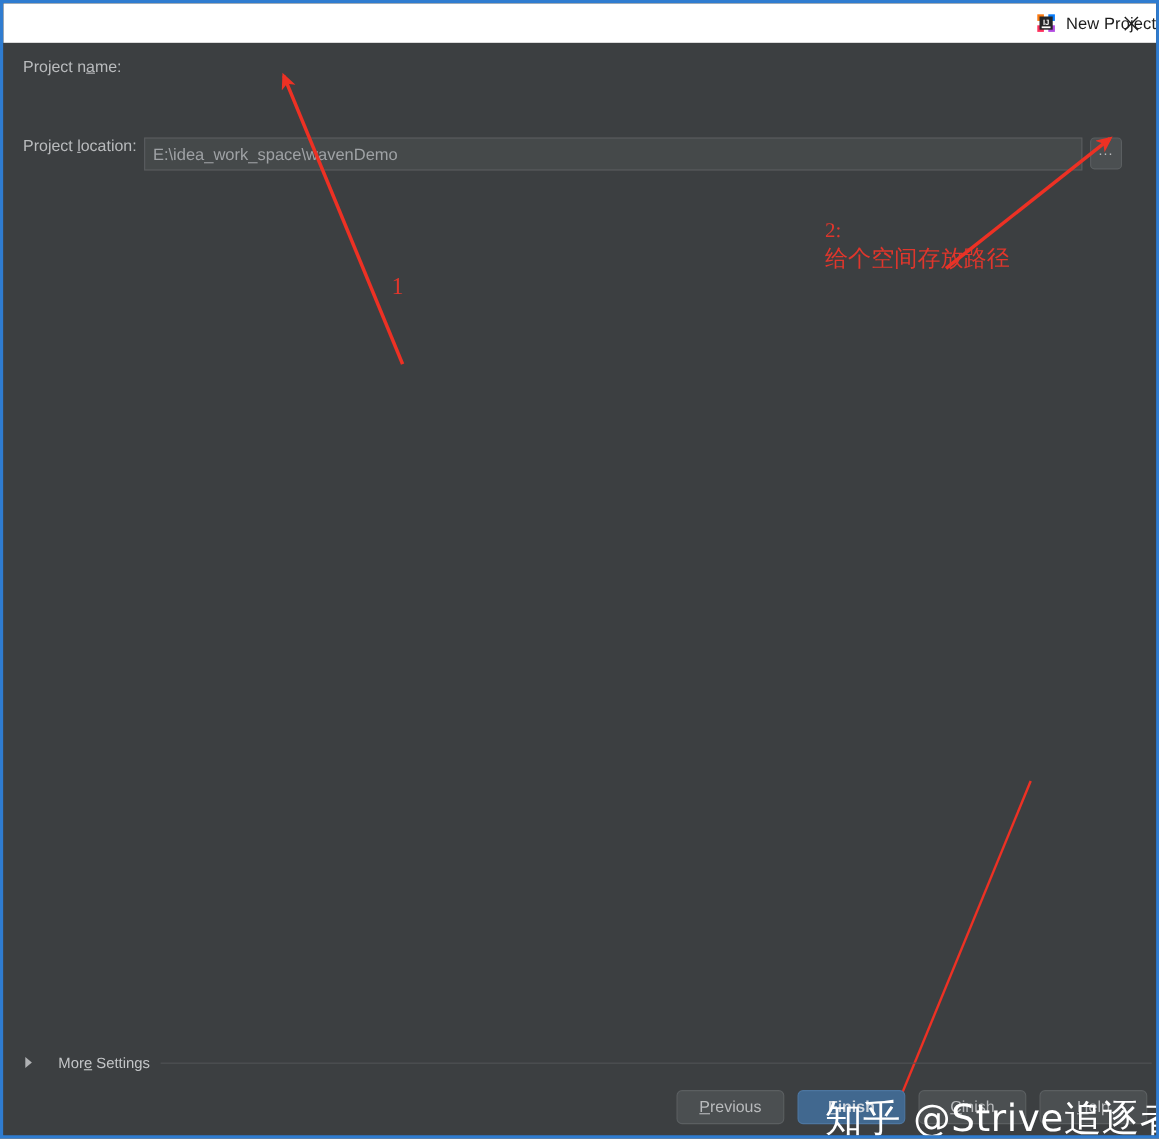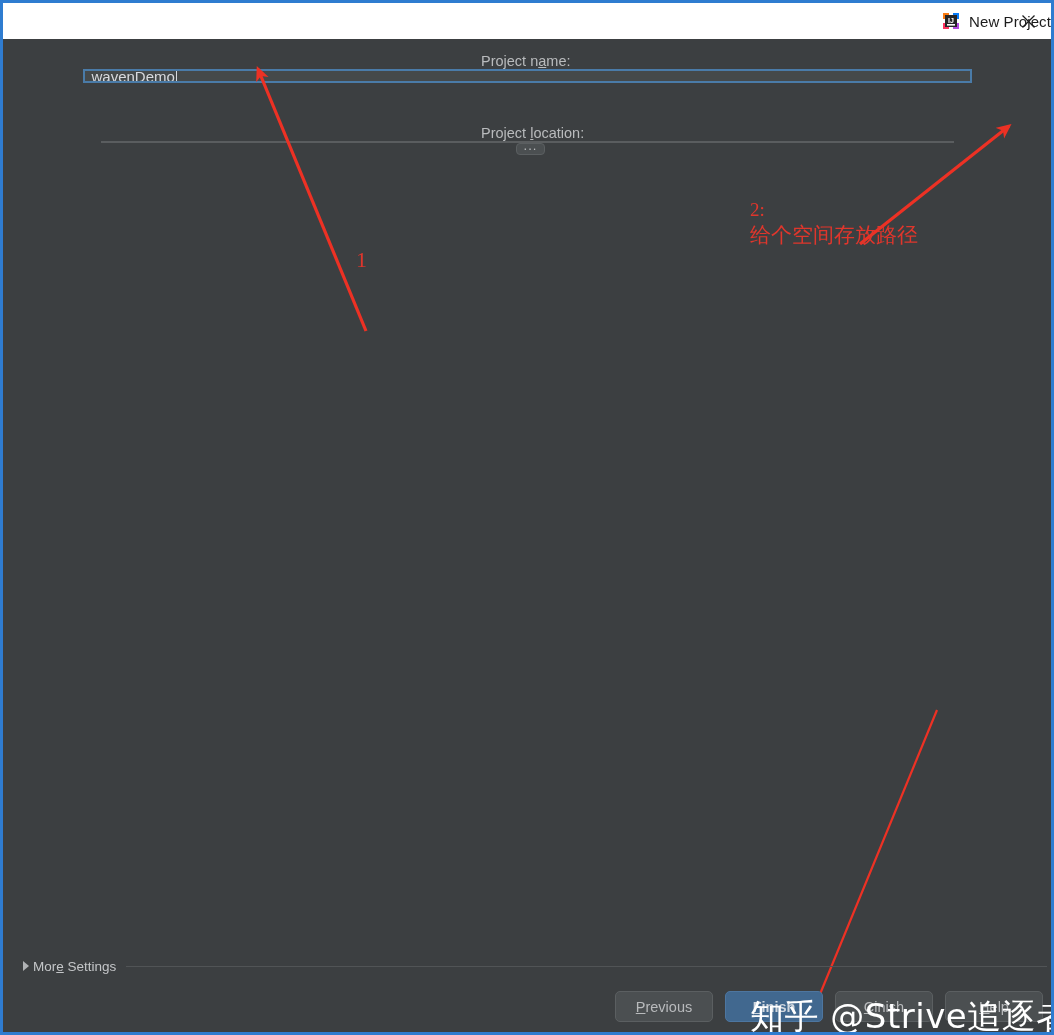--- a/index.html
+++ b/index.html
@@ -69,22 +69,20 @@
     background: #3c3f41;
   }
 
   
   .form-row {
     position: absolute;
     left: 0;
     width: 1048px;
     height: 30px;
     display: flex;
-    align-items: center;
-    flex-direction: column;
   }
   #row-name     { top: 14px; }
   #row-location { top: 50px; margin-top: 36px; }
 
   .field-label {
     width: 128px;
     padding-left: 18px;
     box-sizing: border-box;
     font-size: 14.5px;
     color: #b9bbbd;
@@ -173,21 +171,21 @@
   }
   #more-settings-triangle {
     margin-left: 20px;
     width: 0; height: 0;
     border-left: 6px solid #b0b2b4;
     border-top: 5px solid transparent;
     border-bottom: 5px solid transparent;
     flex: none;
   }
   #more-settings-label {
-    margin-left: 4px;
+    margin-left: 24px;
     font-size: 13.5px;
     color: #c4c6c8;
     white-space: nowrap;
     flex: none;
   }
   #more-settings-label u { text-decoration: underline; }
   #more-settings-separator {
     flex: 1;
     height: 1px;
     background: #515456;
@@ -261,24 +259,20 @@
         <line x1="1.5" y1="1.5" x2="13.5" y2="13.5" stroke="#1c1c1c" stroke-width="1.3"></line>
         <line x1="13.5" y1="1.5" x2="1.5" y2="13.5" stroke="#1c1c1c" stroke-width="1.3"></line>
       </svg>
     </div>
   </div>
 
   <div id="dialog-body">
 
     <div class="form-row" id="row-name">
       <div class="field-label"><span>Project n</span><u>a</u><span>me:</span></div>
-      <div class="text-input" id="project-name-input" title="wavenDemo">
-          <span>wavenDemo</span>
-          <span class="caret"></span>
-        </div>
     </div>
 
     <div class="form-row" id="row-location">
       <div class="field-label"><span>Project </span><u>l</u><span>ocation:</span></div>
       <div class="text-input" id="project-location-input">
           <span>E:\idea_work_space\wavenDemo</span>
         </div>
       <div id="browse-button">
           <span>...</span>
         </div>

